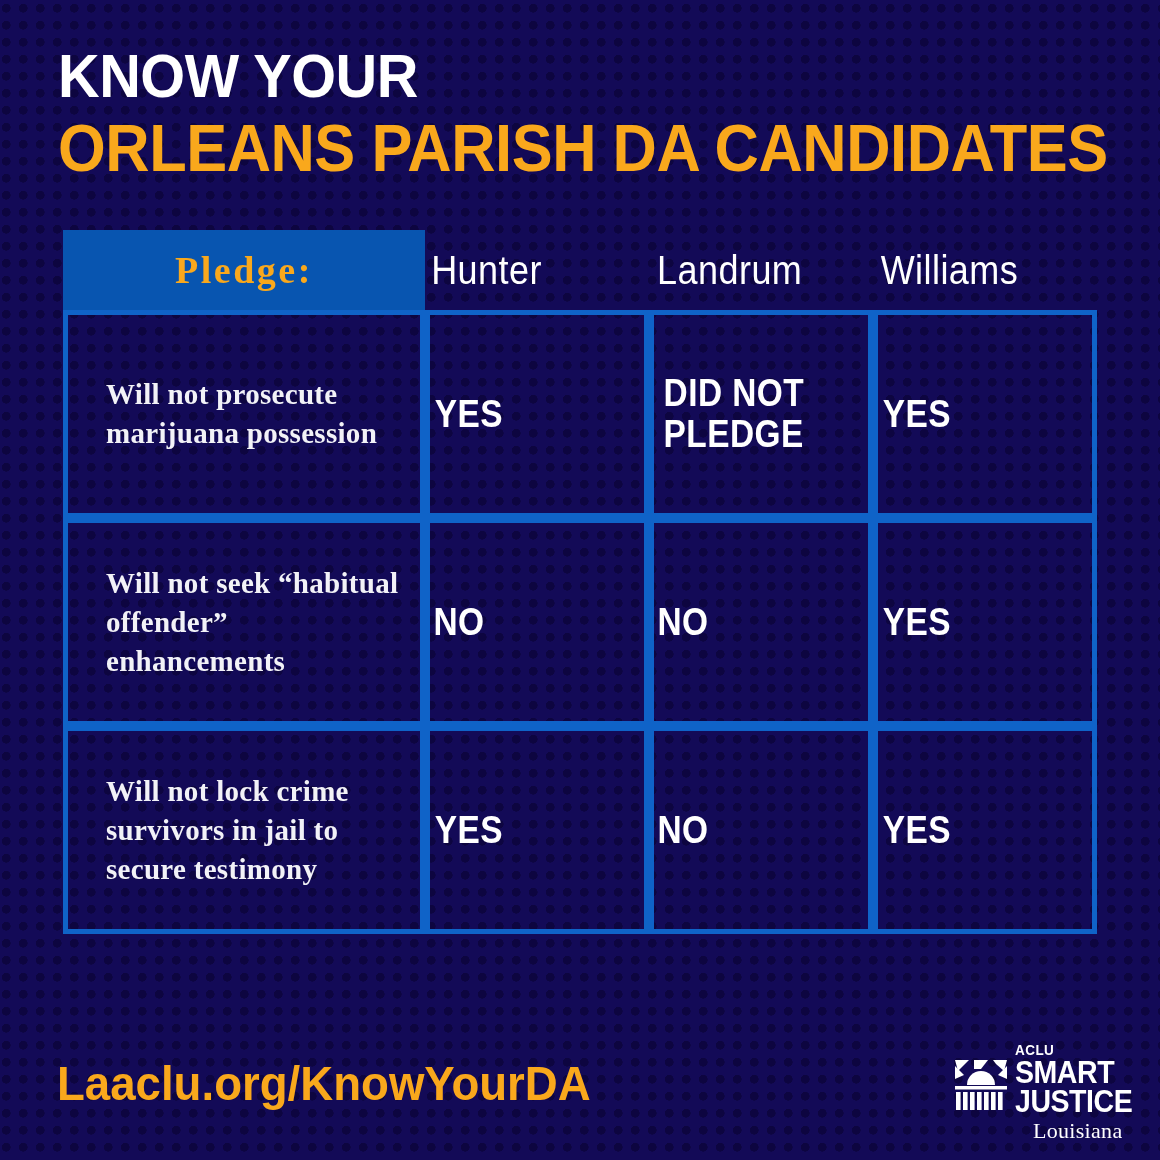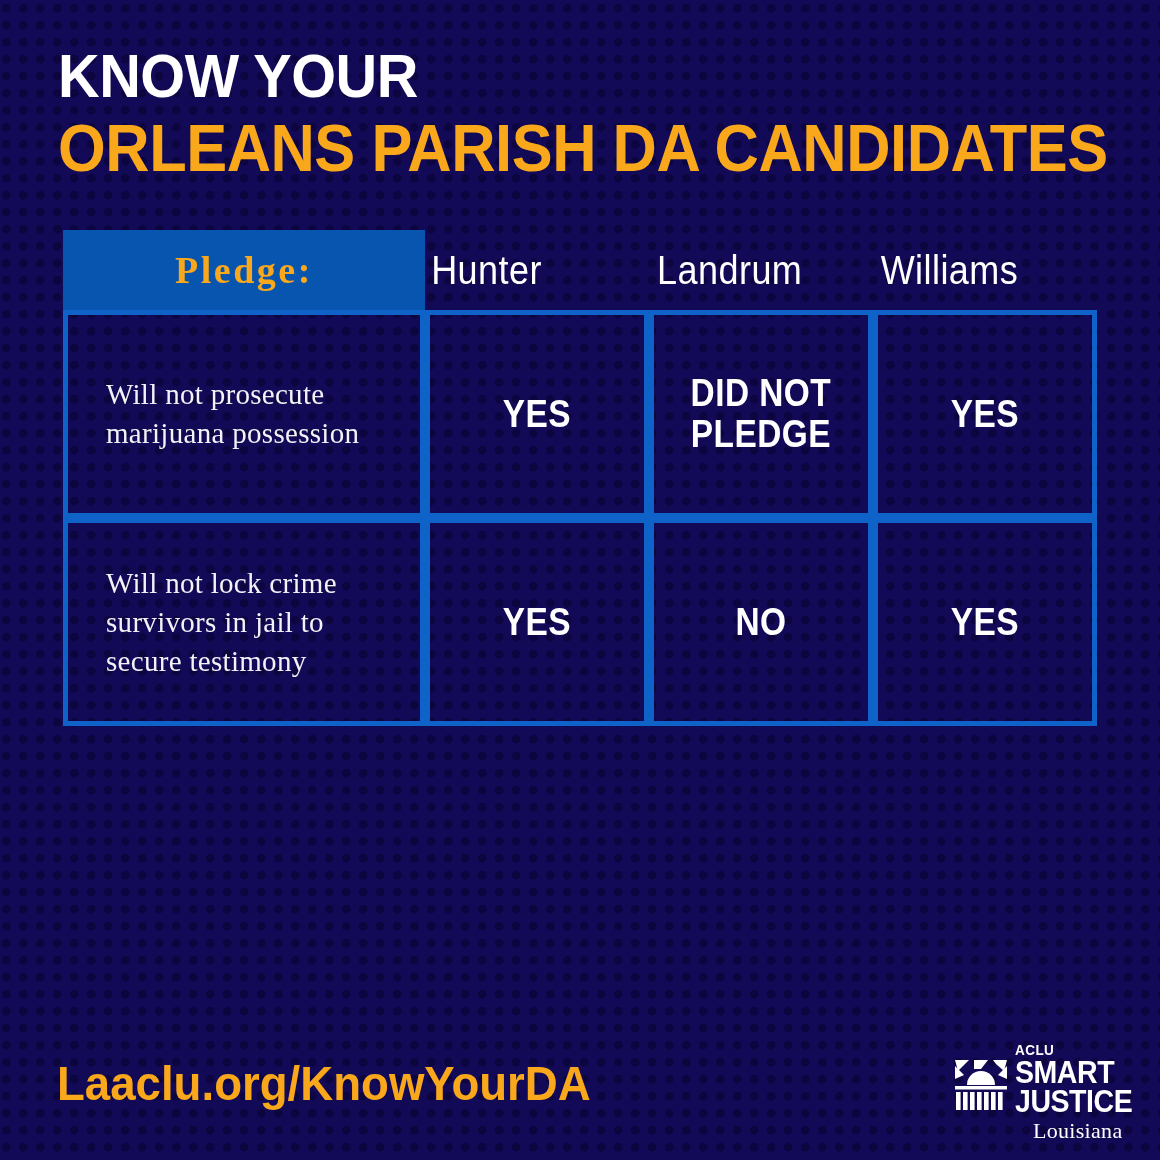--- a/index.html
+++ b/index.html
@@ -102,28 +102,27 @@
     background: transparent;
     height: 170px;
     vertical-align: middle;
   }
   tbody td.pledge-cell {
     padding: 14px 16px 14px 38px;
     text-align: left;
   }
   .pledge-text {
     font-family: "Liberation Serif", "DejaVu Serif", serif;
-    font-weight: 400;
+    font-weight: 700;
     font-size: 29px;
     line-height: 39px;
     color: #f2f2f7;
     letter-spacing: 0.3px;
   }
   tbody td.answer-cell {
-    text-align: center;
   }
   .answer-text {
     font-family: "Liberation Sans Narrow", "Liberation Sans", sans-serif;
     font-weight: 700;
     font-size: 38px;
     line-height: 41px;
     color: #ffffff;
     display: inline-block;
     transform: scaleX(0.88);
     letter-spacing: 0.5px;
@@ -243,20 +242,34 @@
           <td class="answer-cell">
             <span class="answer-text">DID NOT
 PLEDGE</span>
           </td>
           <td class="answer-cell">
             <span class="answer-text">YES</span>
           </td>
         </tr>
         <tr>
           <td class="pledge-cell">
+            <span class="pledge-text">Will not seek “habitual offender” enhancements</span>
+          </td>
+          <td class="answer-cell">
+            <span class="answer-text">NO</span>
+          </td>
+          <td class="answer-cell">
+            <span class="answer-text">NO</span>
+          </td>
+          <td class="answer-cell">
+            <span class="answer-text">YES</span>
+          </td>
+        </tr>
+        <tr>
+          <td class="pledge-cell">
             <span class="pledge-text">Will not lock crime survivors in jail to secure testimony</span>
           </td>
           <td class="answer-cell">
             <span class="answer-text">YES</span>
           </td>
           <td class="answer-cell">
             <span class="answer-text">NO</span>
           </td>
           <td class="answer-cell">
             <span class="answer-text">YES</span>

